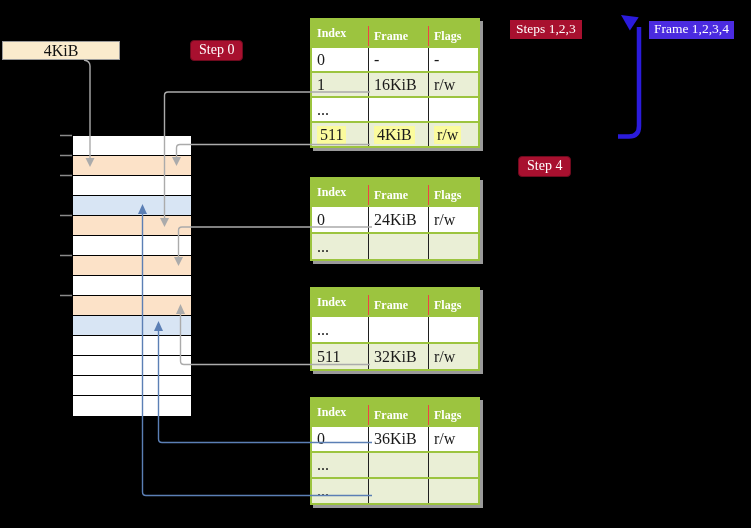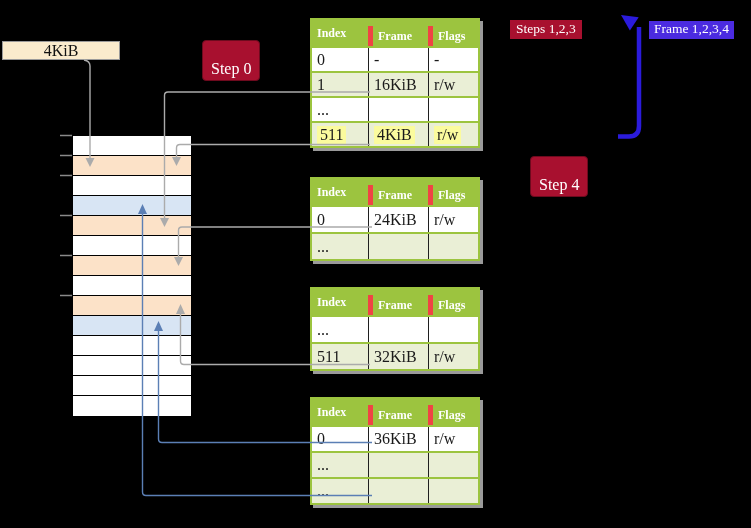--- a/index.html
+++ b/index.html
@@ -11,21 +11,21 @@
   
   .membox{
     position:absolute;left:2px;top:41px;width:118px;height:19px;
     background:var(--beige-box);border:1px solid #9a9a9a;box-sizing:border-box;
     color:#111;font-size:16px;display:flex;align-items:center;justify-content:center;
   }
   
   .badge{position:absolute;color:#fff;line-height:1;white-space:nowrap;}
   .badge.round{
     background:var(--crimson);border:1px solid var(--crimson-border);
-    border-radius:4px;font-size:16px;padding:20px 8px 3px;margin-left:12px;
+    border-radius:4px;font-size:14px;padding:2px 8px 3px;
   }
   .badge.flat-red{background:var(--crimson);font-size:13.5px;padding:2px 6px 3px;}
   .badge.flat-blue{background:var(--blue-label);font-size:13.5px;padding:1px 5px 3px;}
   #step0{left:190px;top:40px;}
   #step4{left:518px;top:156px;}
   #steps123{left:510px;top:20px;}
   #steps1234{left:649px;top:21px;}
   
   .strip{
     position:absolute;left:72px;top:135px;width:118px;
@@ -42,21 +42,21 @@
     border:2px solid var(--header-green);background:#fff;
     box-shadow:3px 3px 0 var(--shadow-gray);
   }
   .pt .hrow{display:flex;height:26px;background:var(--header-green);
     color:#fff;font-weight:bold;font-size:12px;}
   .pt .row{display:flex;border-top:2px solid var(--header-green);
     box-sizing:border-box;font-size:16px;color:#1a1a1a;background:#fff;}
   .pt .row.alt{background:var(--row-green);}
   .cell{box-sizing:border-box;display:flex;align-items:center;padding-left:5px;overflow:hidden;}
   .c1{width:56px;}.c2{width:60px;}.c3{flex:1;}
-  .hrow .c2,.hrow .c3{border-left:5px solid #ef4444;margin-top:6px;}
+  .hrow .c2,.hrow .c3{border-left:1px solid #ef4444;margin-top:6px;}
   .row .c2,.row .c3{border-left:1px solid #1f1f1f;}
   .t1{top:18px;}.t2{top:177px;}.t3{top:287px;}.t4{top:397px;}
   .t1 .row{height:25px;}
   .t2 .row,.t3 .row{height:27px;}
   .t4 .row{height:26px;}
   .hl{background:var(--highlight-yellow);padding:0 3px;}
   
   svg.overlay{position:absolute;left:0;top:0;pointer-events:none;}
   .gline{fill:none;stroke:var(--gray-arrow);stroke-width:1.4;}
   .ghead{fill:var(--gray-arrow);}

